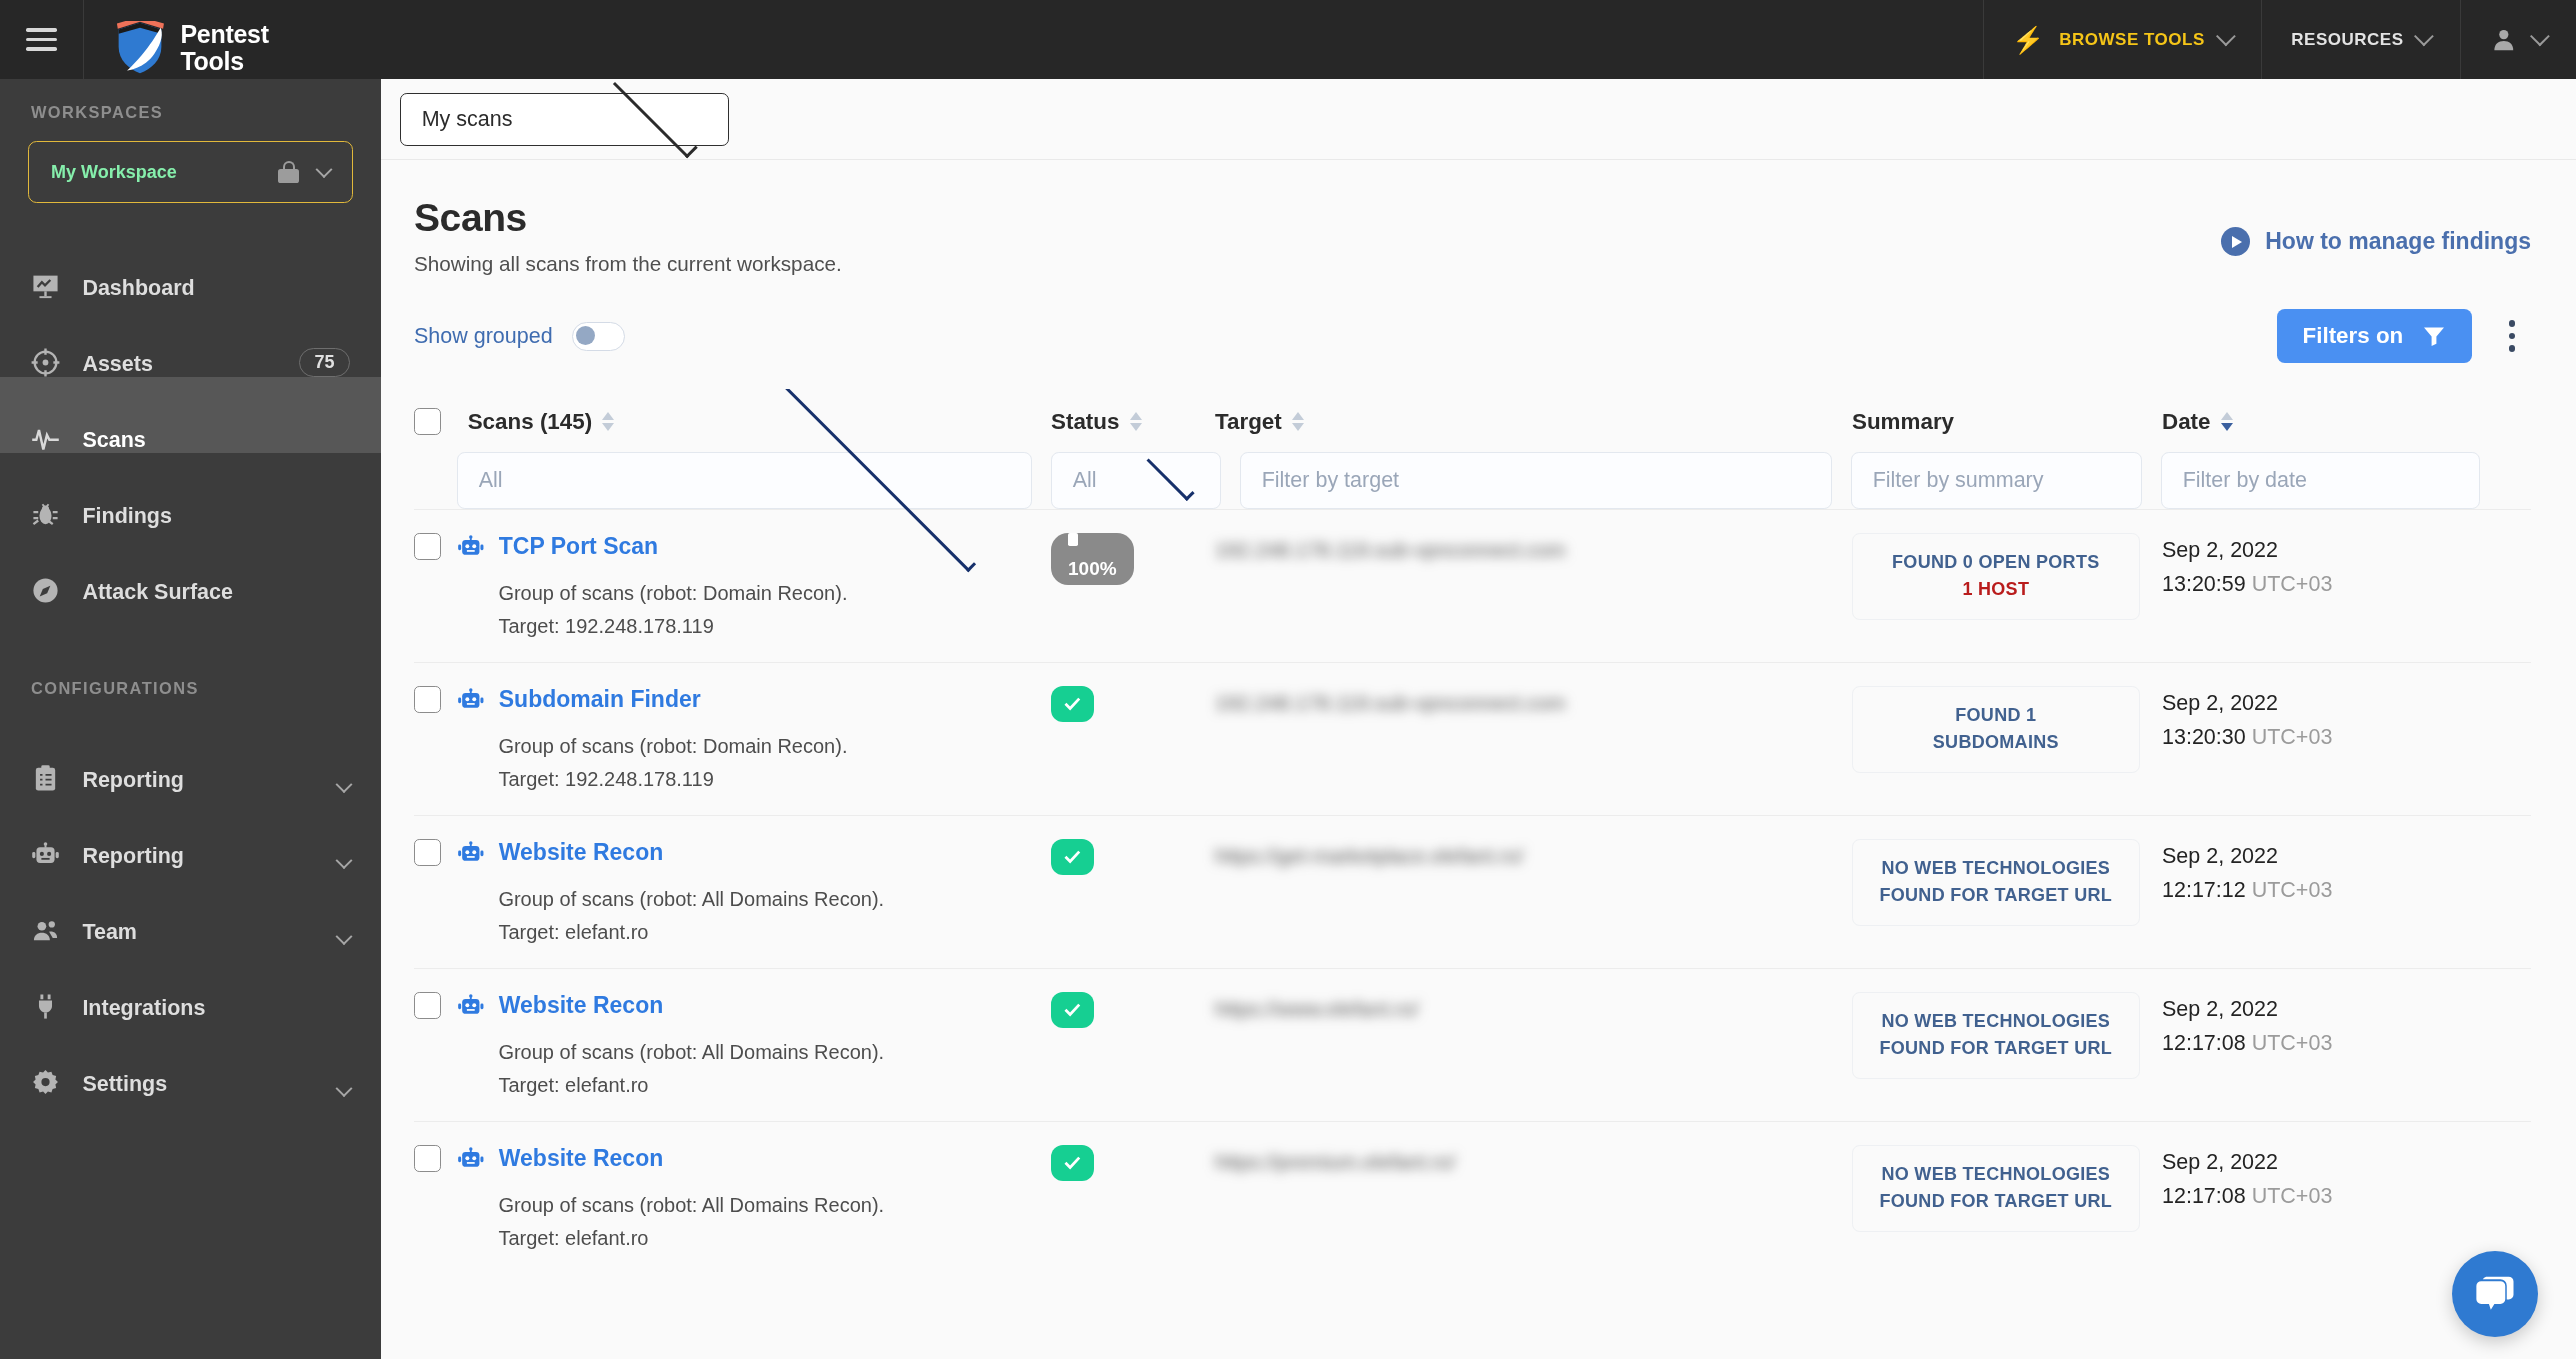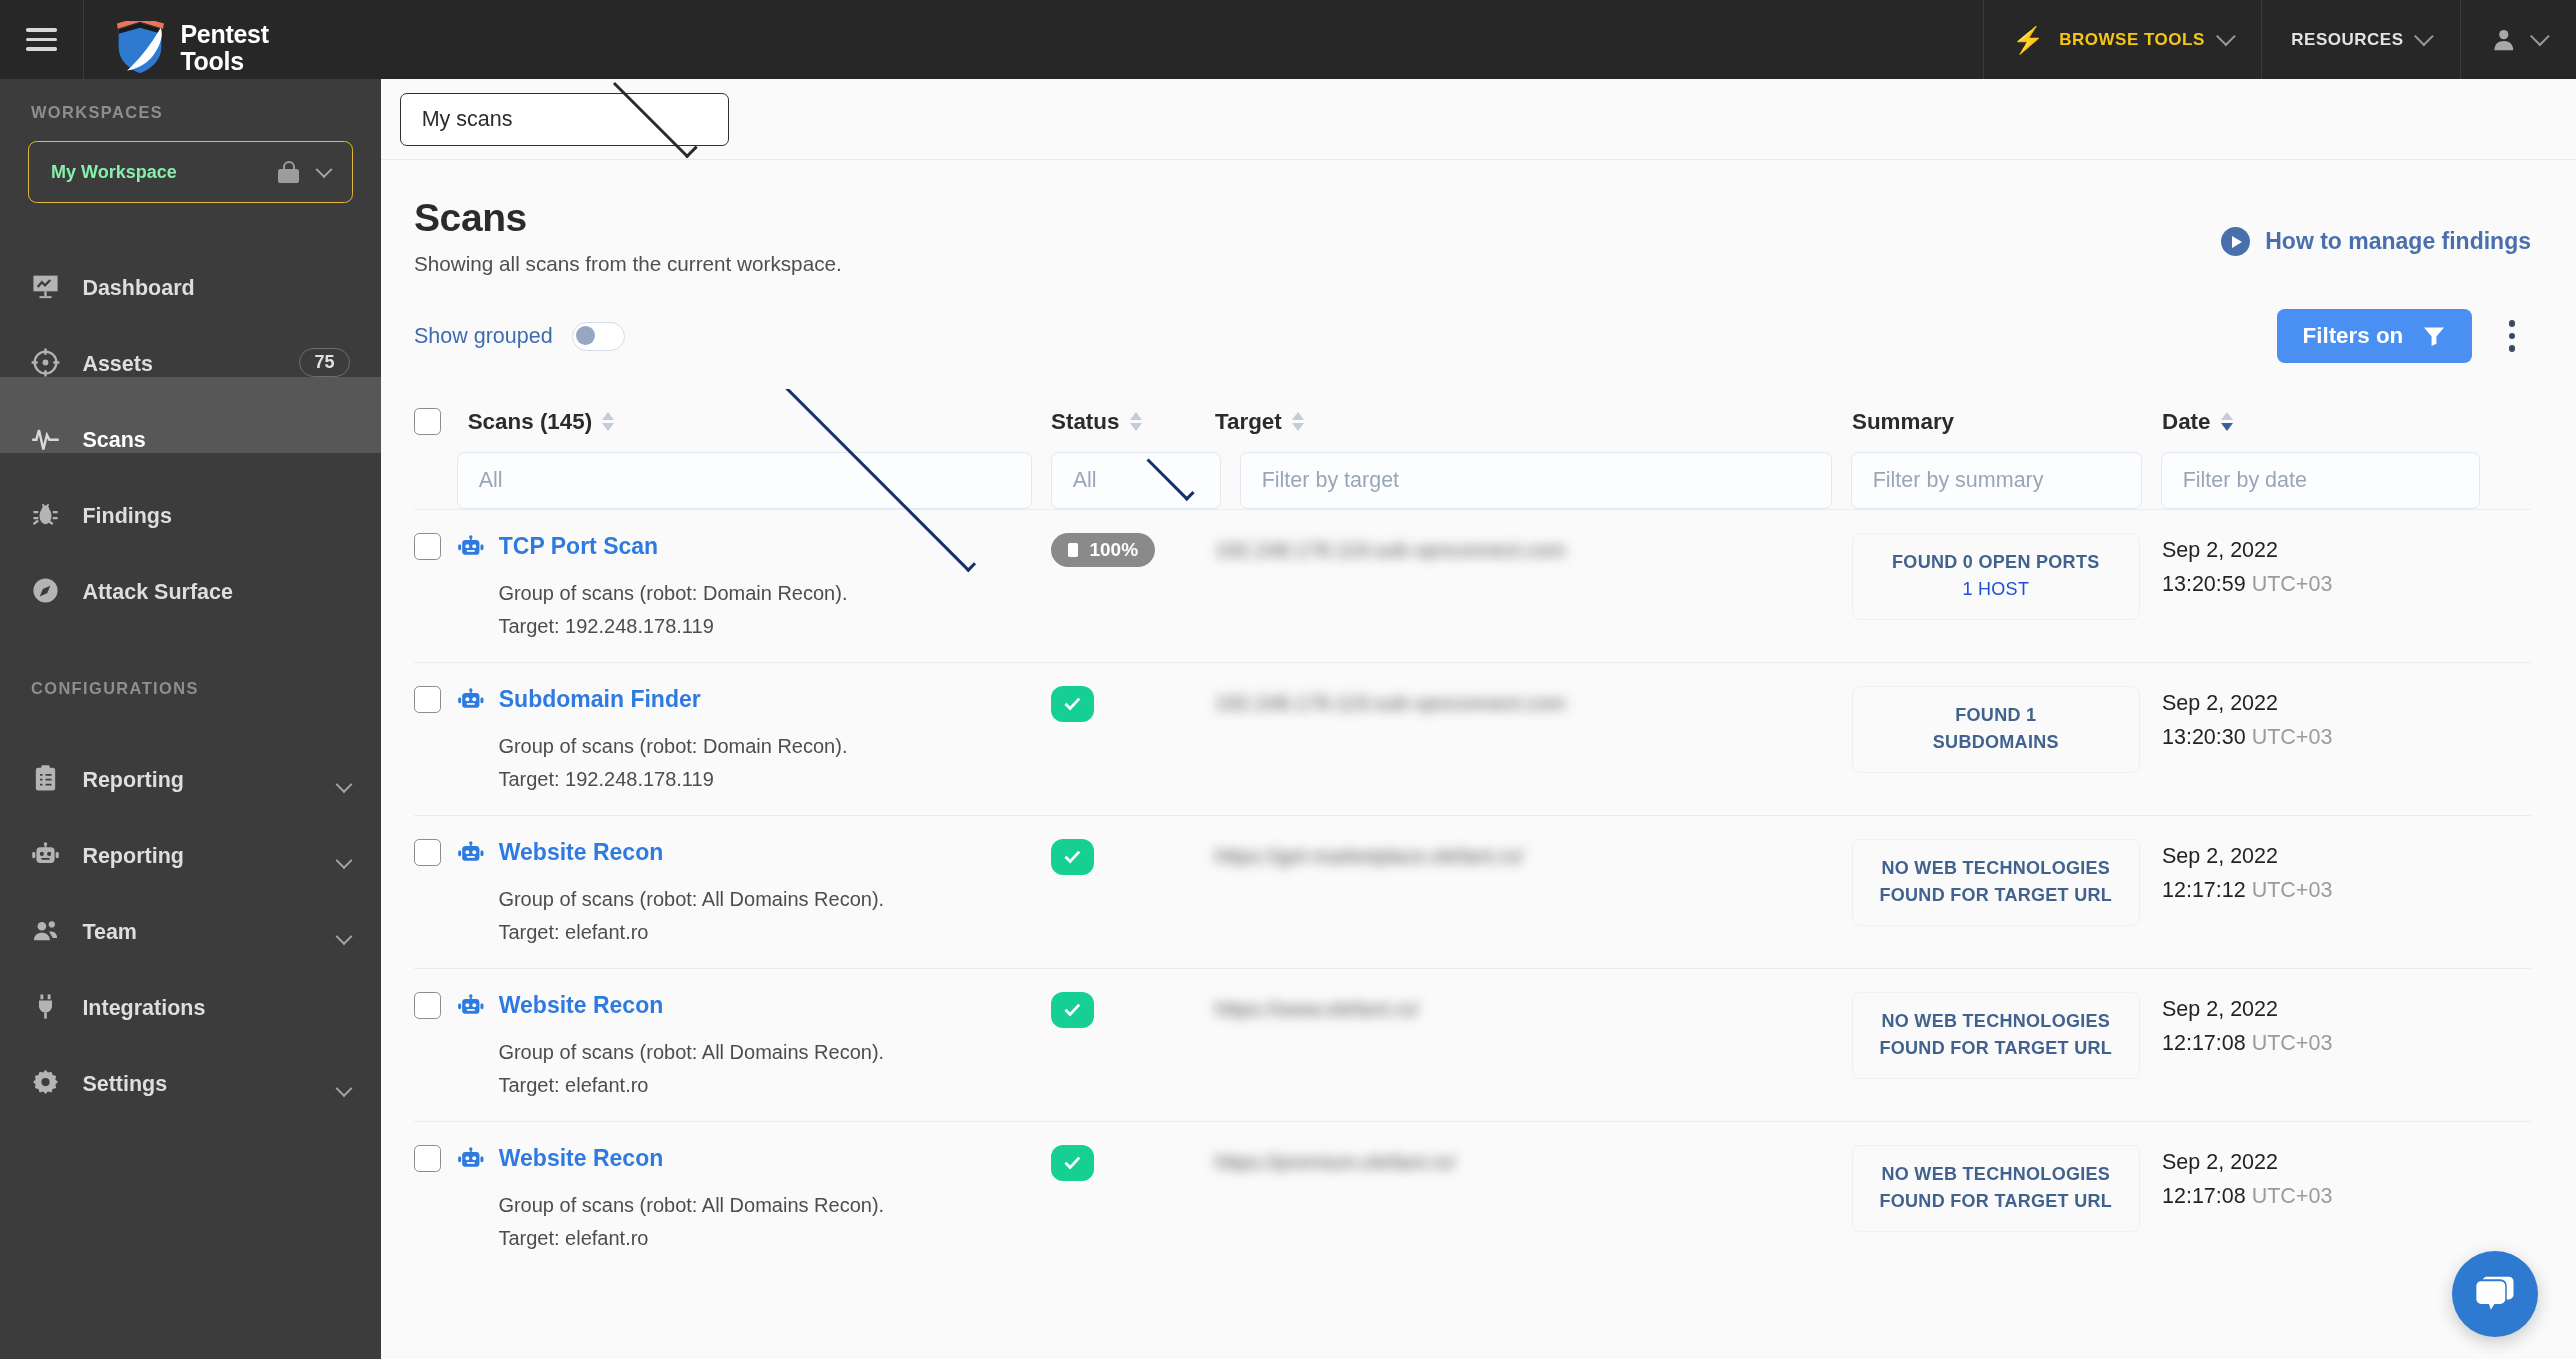--- a/index.html
+++ b/index.html
@@ -145,37 +145,37 @@
   .row { display: flex; border-top: 0.9px solid #ececec; padding: 22.4px 0 19px 0; }
   .scan-cell { display: flex; }
   .scan-body { flex: 1 1 auto; }
   .scan-title-line { display: flex; align-items: center; gap: 13.8px; }
   .robot-ico { width: 27.6px; height: 27.6px; flex: 0 0 27.6px; }
   .robot-ico svg { width: 27.6px; height: 27.6px; fill: #2f7ae0; }
   .scan-name { font-size: 23px; font-weight: bold; color: #2f7ae0; cursor: pointer; }
   .scan-meta { font-size: 20px; color: #4d4d4d; margin-top: 17px; padding-left: 41px; line-height: 33px; }
 
   .badge-pct {
-    background: #8a8a8a; color: #fff; border-radius: 17px; height: 34px; display: inline-flex;
-    align-items: center; gap: 11.2px; padding: 0 17px; font-size: 19px; font-weight: bold;
+    background: #8a8a8a; color: #fff; border-radius: 17px; height: 52px; display: inline-flex;
+    align-items: flex-start; gap: 11.2px; padding: 0 17px; font-size: 19px; font-weight: bold; flex-direction: column;
   }
   .sq { width: 10.3px; height: 13.8px; background: #fff; border-radius: 1.7px; }
   .badge-ok {
     width: 43px; height: 36px; border-radius: 12px; background: #16cf92; display: flex;
     align-items: center; justify-content: center;
   }
   .badge-ok svg { width: 20.7px; height: 20.7px; stroke: #fff; stroke-width: 3.2; fill: none; }
 
   .target-blur { font-size: 20.7px; color: #555; filter: blur(6px); user-select: none; padding-top: 5.2px; }
 
   .sum-box {
     border: 1.7px solid #eef0f3; border-radius: 7.8px; padding: 15.5px 13.8px; text-align: center;
     font-size: 18px; line-height: 27px; letter-spacing: 0.3px; color: #41618f; font-weight: bold;
   }
-  .sum-box .light { color: #1d4ed8; font-weight: normal; }
+  .sum-box .light { color: #b91c1c; font-weight: bold; }
   .date-cell { font-size: 21.5px; color: #232323; line-height: 34px; }
   .date-cell .tz { color: #9b9b9b; }
 
   
   .chat {
     position: absolute; right: 38px; bottom: 22.4px; width: 86px; height: 86px; border-radius: 50%;
     background: #2f7ad1; display: flex; align-items: center; justify-content: center; cursor: pointer;
     box-shadow: 0 5.2px 17px rgba(0,0,0,0.2);
   }
   .chat svg { width: 45px; height: 45px; }

